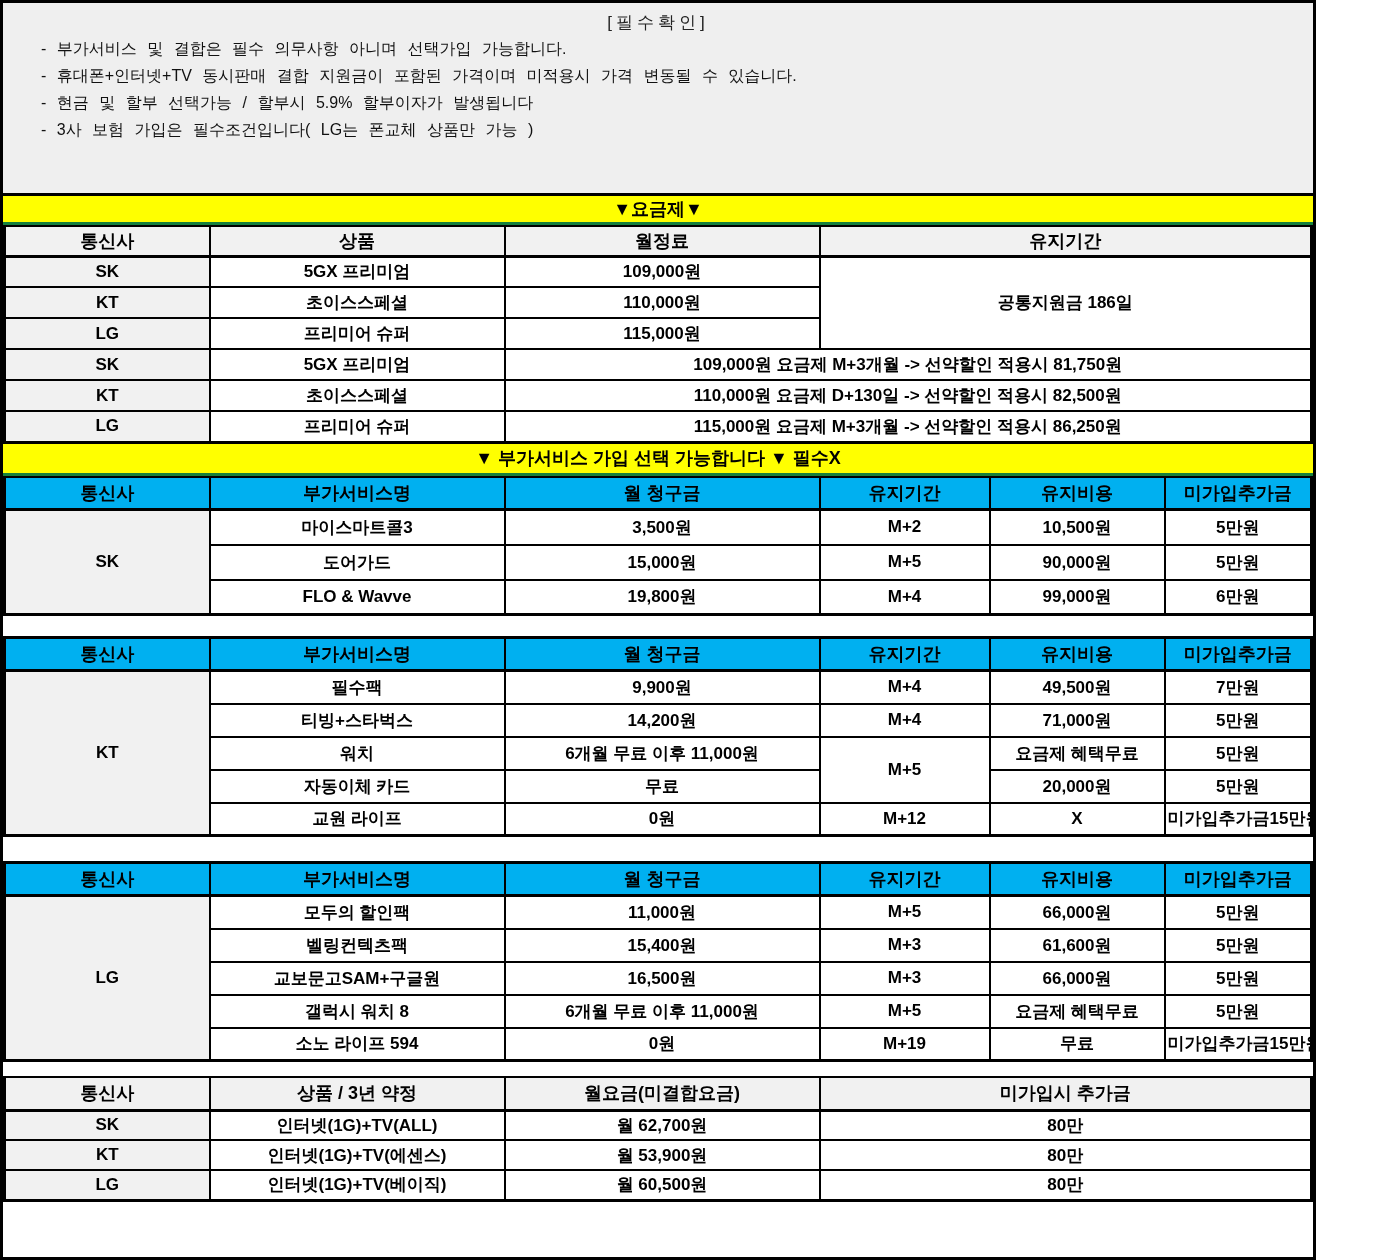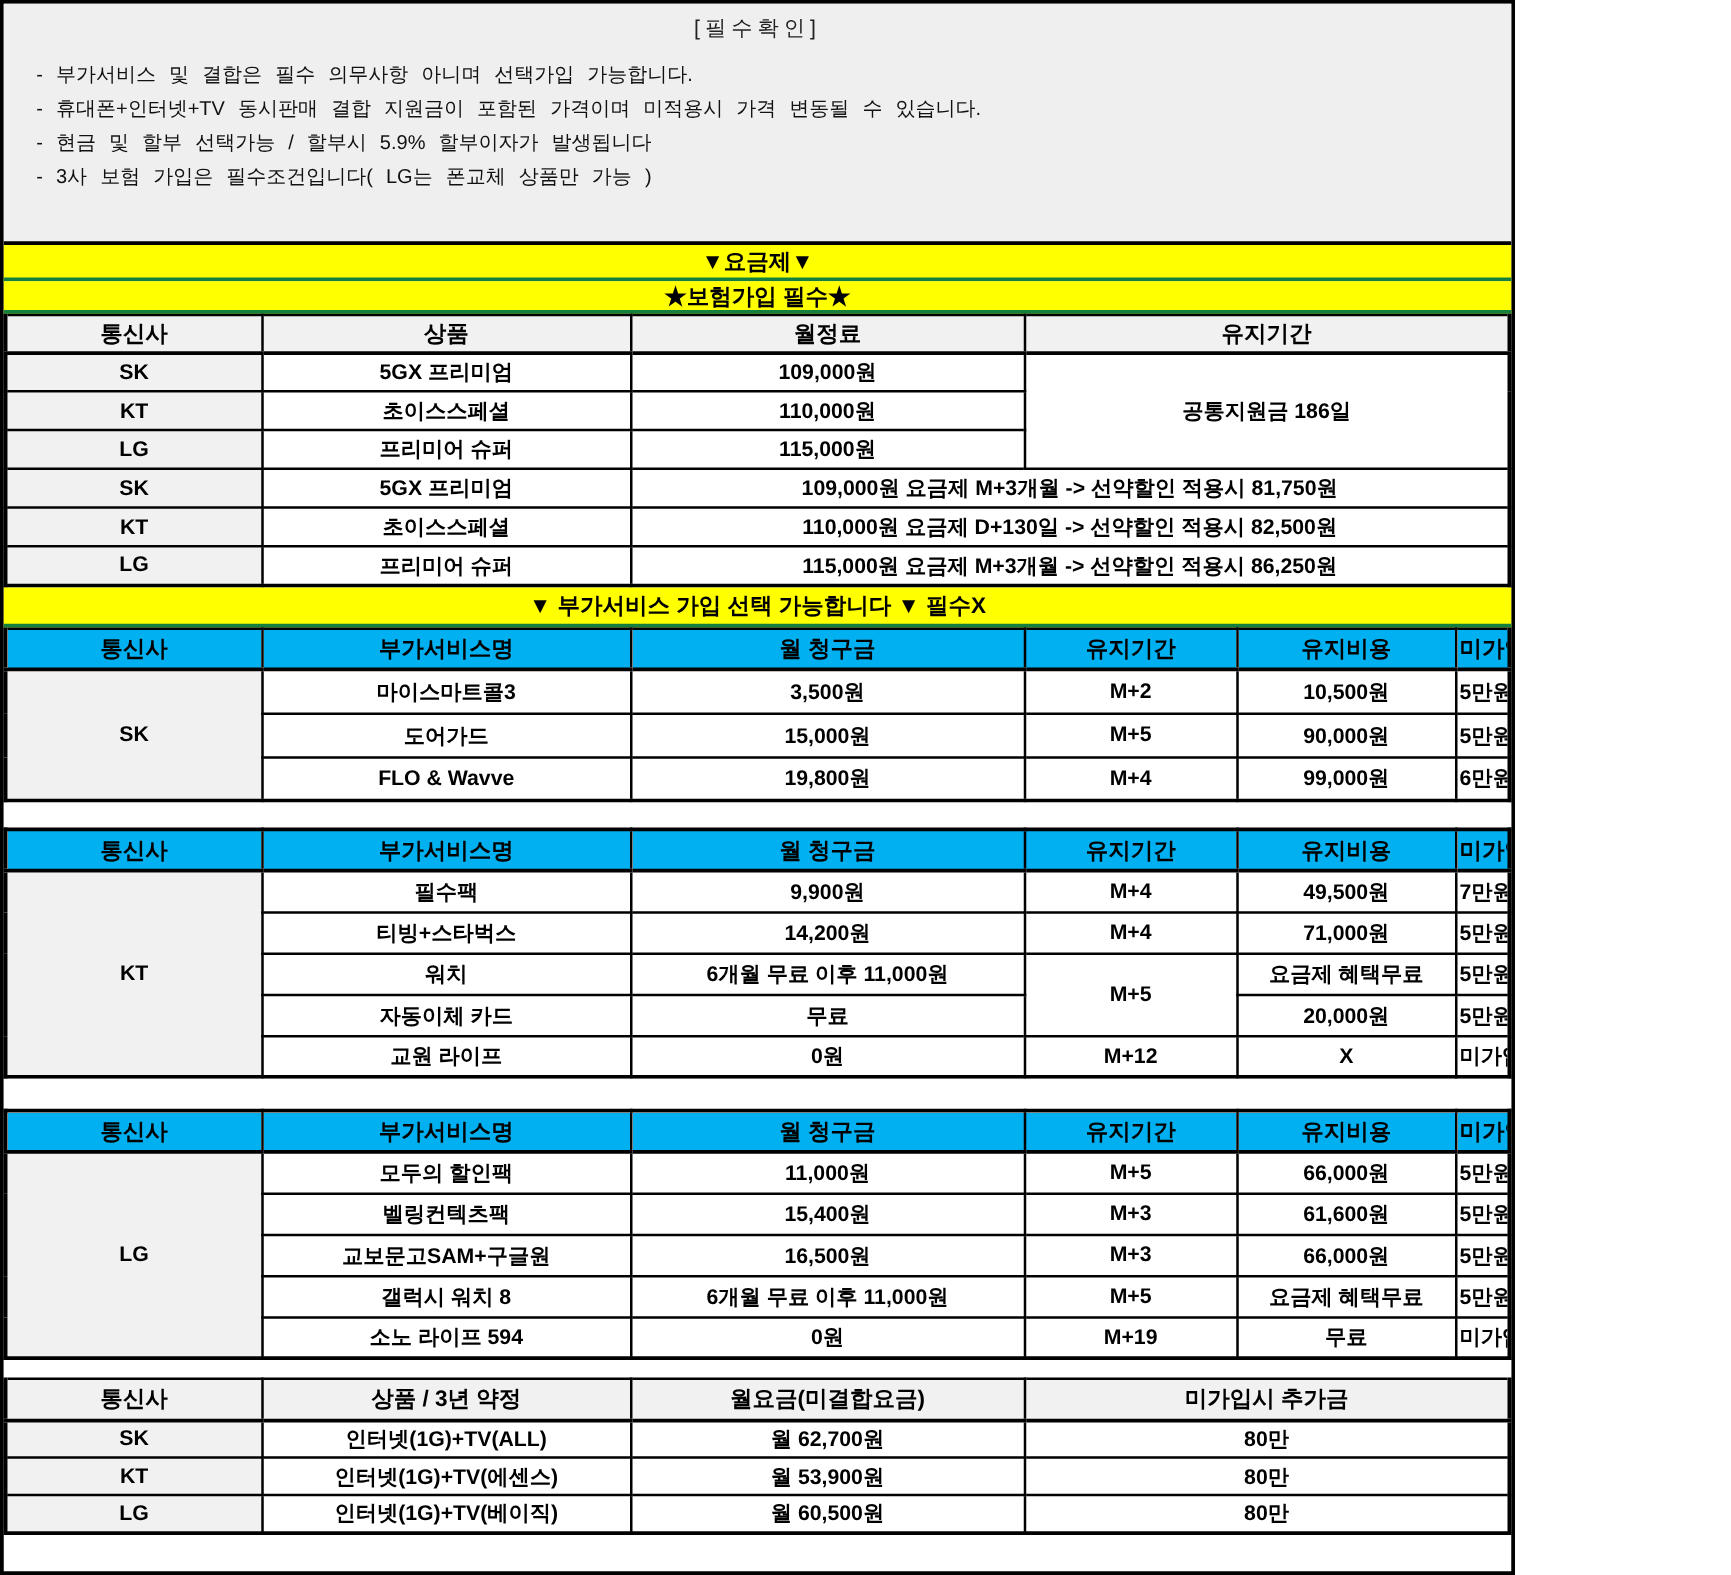--- a/index.html
+++ b/index.html
@@ -1,22 +1,22 @@
 <!DOCTYPE html>
 <html><head>
 <meta charset="utf-8">
 <style>
   html,body{margin:0;padding:0;background:#ffffff;}
   body{width:1385px;font-family:"Liberation Sans",sans-serif;color:#000;}
-  .page{box-sizing:border-box;width:1212px;height:1260px;border:3px solid #000;background:#fff;display:flex;flex-direction:column;}
+  .page{box-sizing:border-box;width:1316px;height:1260px;border:3px solid #000;background:#fff;display:flex;flex-direction:column;}
 
   
   .notes{box-sizing:border-box;background:#efefef;border-bottom:3px solid #000;height:193px;padding-top:8px;}
   .doc-title{text-align:center;font-size:17px;letter-spacing:4px;color:#222;}
-  .note-list{margin-top:13px;padding-left:26px;}
+  .note-list{margin-top:1px;padding-left:38px;}
   .note-line{font-size:16px;line-height:27px;word-spacing:6px;color:#111;white-space:nowrap;}
 
   
   .band{box-sizing:border-box;background:#ffff00;border-bottom:3px solid #15803d;text-align:center;font-weight:bold;font-size:18px;display:flex;align-items:center;justify-content:center;}
   .band-sm{height:29px;}
   .band-md{height:32px;}
 
   
   table{border-collapse:collapse;table-layout:fixed;width:100%;}
   td{box-sizing:border-box;border:2px solid #000;text-align:center;vertical-align:middle;font-weight:bold;font-size:17px;padding:0 2px;overflow:hidden;white-space:nowrap;}
@@ -42,21 +42,20 @@
     <div class="doc-title">[필수확인]</div>
     <div class="note-list">
       <div class="note-line">- 부가서비스 및 결합은 필수 의무사항 아니며 선택가입 가능합니다.</div>
       <div class="note-line">- 휴대폰+인터넷+TV 동시판매 결합 지원금이 포함된 가격이며 미적용시 가격 변동될 수 있습니다.</div>
       <div class="note-line">- 현금 및 할부 선택가능 / 할부시 5.9% 할부이자가 발생됩니다</div>
       <div class="note-line">- 3사 보험 가입은 필수조건입니다( LG는 폰교체 상품만 가능 )</div>
     </div>
   </div>
 
   <div class="band band-sm">▼요금제▼</div>
-  <div class="band band-sm" style="height:26px;">★보험가입 필수★</div>
 
   <table style="border-top:0;">
     <colgroup>
         <col style="width:205px">
         <col style="width:295px">
         <col style="width:315px">
         <col>
       </colgroup>
     <tbody>
         <tr class="hrow h30">

